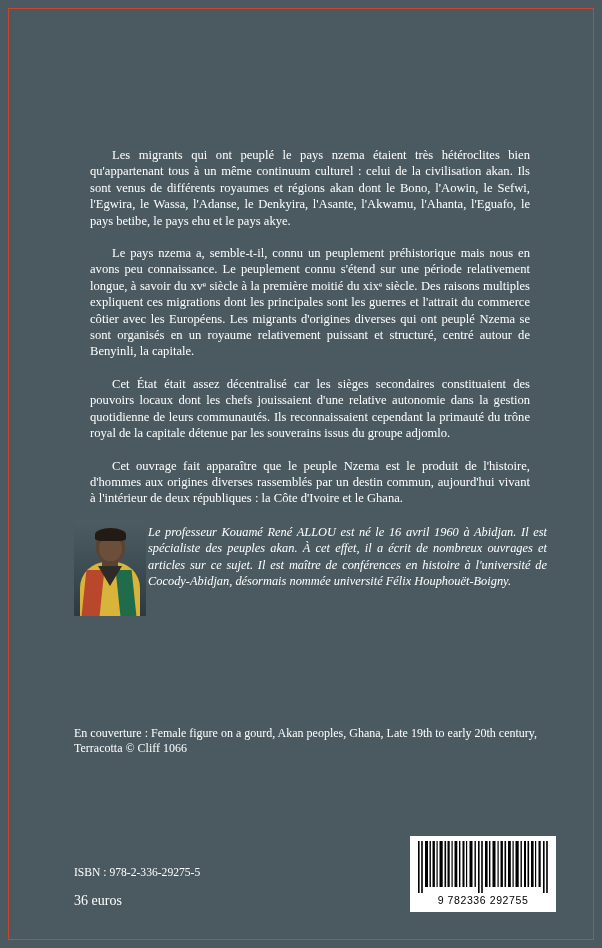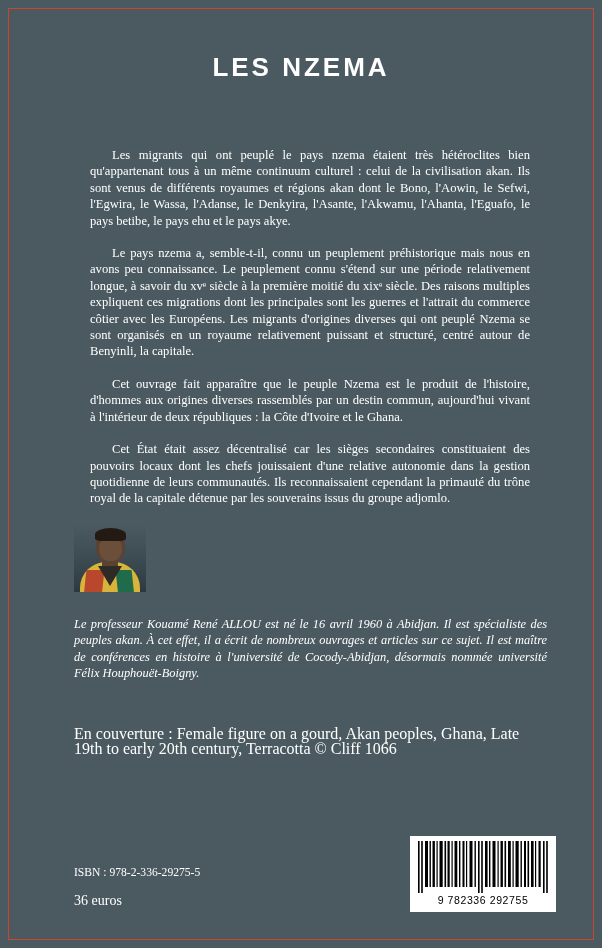--- a/index.html
+++ b/index.html
@@ -69,23 +69,22 @@
   }
   .blurb p + p {
     margin-top: 0px;
   }
   .author-block {
     position: absolute;
     left: 74px;
     right: 55px;
     top: 520px;
     display: flex;
-    gap: 20px;
+    gap: 2px;
     align-items: flex-start;
-    flex-direction: column;
   }
   .author-photo {
     width: 72px;
     height: 96px;
     flex: 0 0 72px;
     position: relative;
     overflow: hidden;
     background: #2f3f48;
   }
   .ph-bg {
@@ -171,21 +170,21 @@
     line-height: 16.4px;
     text-align: justify;
     padding-top: 4px;
   }
   .cover-credit {
     position: absolute;
     left: 74px;
     right: 56px;
     top: 726px;
     color: #ffffff;
-    font-size: 16px;
+    font-size: 12px;
     line-height: 15px;
   }
   .isbn-block {
     position: absolute;
     left: 74px;
     top: 866px;
     color: #ffffff;
   }
   .isbn {
     font-size: 11.6px;
@@ -219,28 +218,27 @@
     margin-top: 1px;
   }
 </style>
 </head>
 <body>
 
 <div class="cover">
   <div class="frame"></div>
 
   <div class="title-block">
-    <h1 class="main-title">LES NZEMA</h1>
   </div>
 
   <div class="blurb">
     <p>Les migrants qui ont peuplé le pays nzema étaient très hétéroclites bien qu'appartenant tous à un même continuum culturel : celui de la civilisation akan. Ils sont venus de différents royaumes et régions akan dont le Bono, l'Aowin, le Sefwi, l'Egwira, le Wassa, l'Adanse, le Denkyira, l'Asante, l'Akwamu, l'Ahanta, l'Eguafo, le pays betibe, le pays ehu et le pays akye.</p>
     <p>Le pays nzema a, semble-t-il, connu un peuplement préhistorique mais nous en avons peu connaissance. Le peuplement connu s'étend sur une période relativement longue, à savoir du xvᵉ siècle à la première moitié du xixᵉ siècle. Des raisons multiples expliquent ces migrations dont les principales sont les guerres et l'attrait du commerce côtier avec les Européens. Les migrants d'origines diverses qui ont peuplé Nzema se sont organisés en un royaume relativement puissant et structuré, centré autour de Benyinli, la capitale.</p>
+    <p>Cet État était assez décentralisé car les sièges secondaires constituaient des pouvoirs locaux dont les chefs jouissaient d'une relative autonomie dans la gestion quotidienne de leurs communautés. Ils reconnaissaient cependant la primauté du trône royal de la capitale détenue par les souverains issus du groupe adjomlo.</p>
     <p>Cet ouvrage fait apparaître que le peuple Nzema est le produit de l'histoire, d'hommes aux origines diverses rassemblés par un destin commun, aujourd'hui vivant à l'intérieur de deux républiques : la Côte d'Ivoire et le Ghana.</p>
-    <p>Cet État était assez décentralisé car les sièges secondaires constituaient des pouvoirs locaux dont les chefs jouissaient d'une relative autonomie dans la gestion quotidienne de leurs communautés. Ils reconnaissaient cependant la primauté du trône royal de la capitale détenue par les souverains issus du groupe adjomlo.</p>
   </div>
 
   <div class="author-block">
     <div class="author-photo">
       <div class="ph-bg"></div>
       <div class="ph-body"></div>
       <div class="ph-shirt-a"></div>
       <div class="ph-shirt-b"></div>
       <div class="ph-neck"></div>
       <div class="ph-collar"></div>

